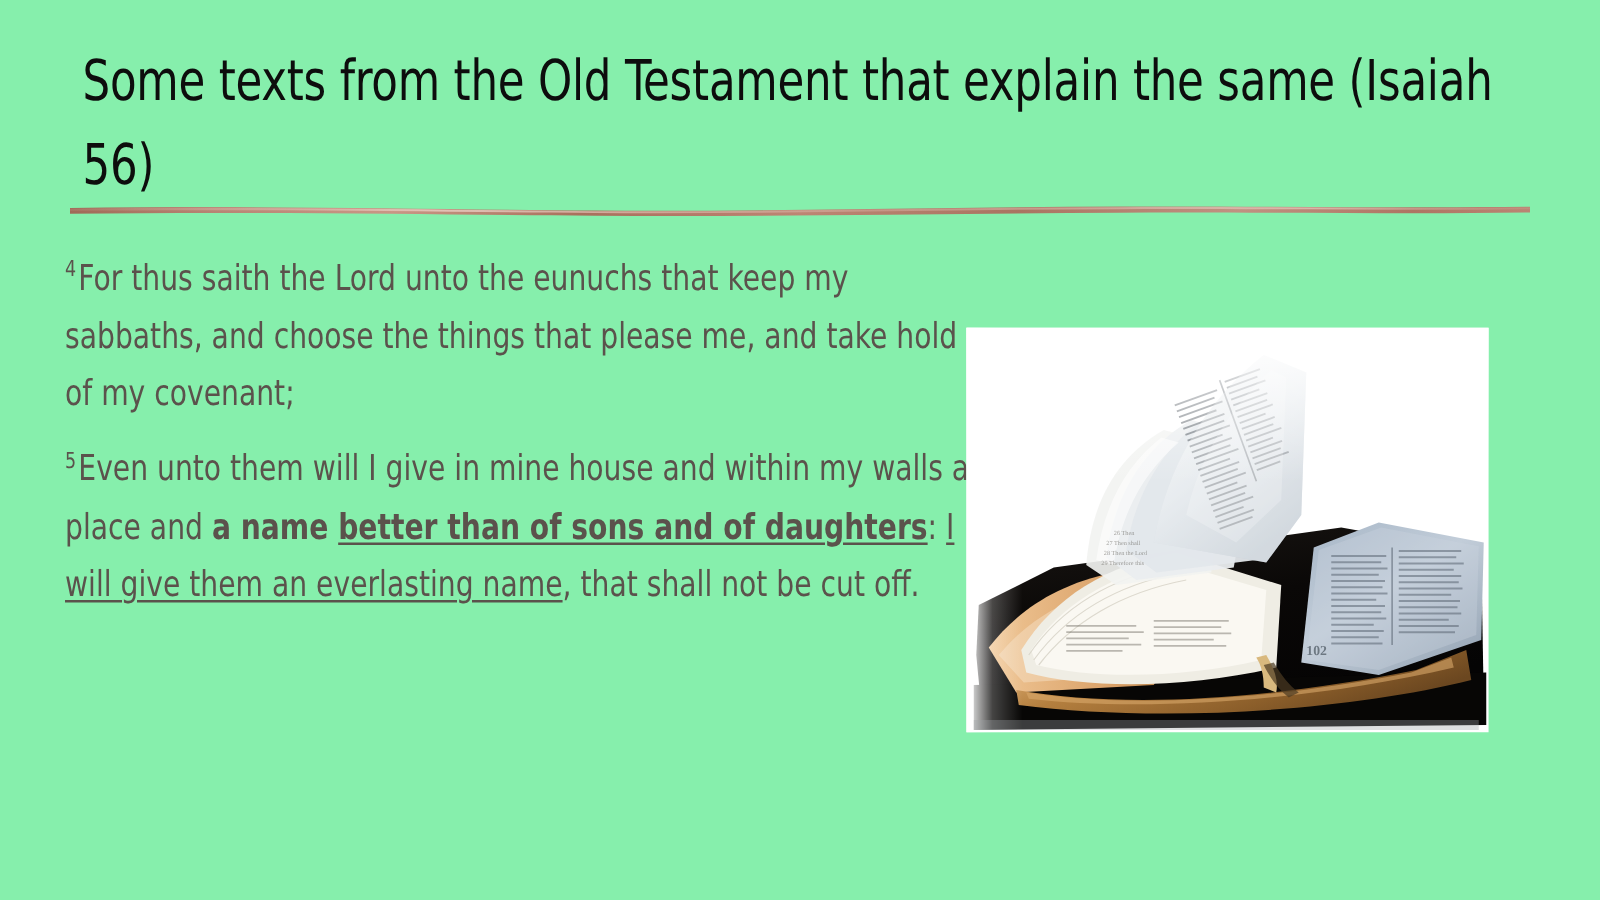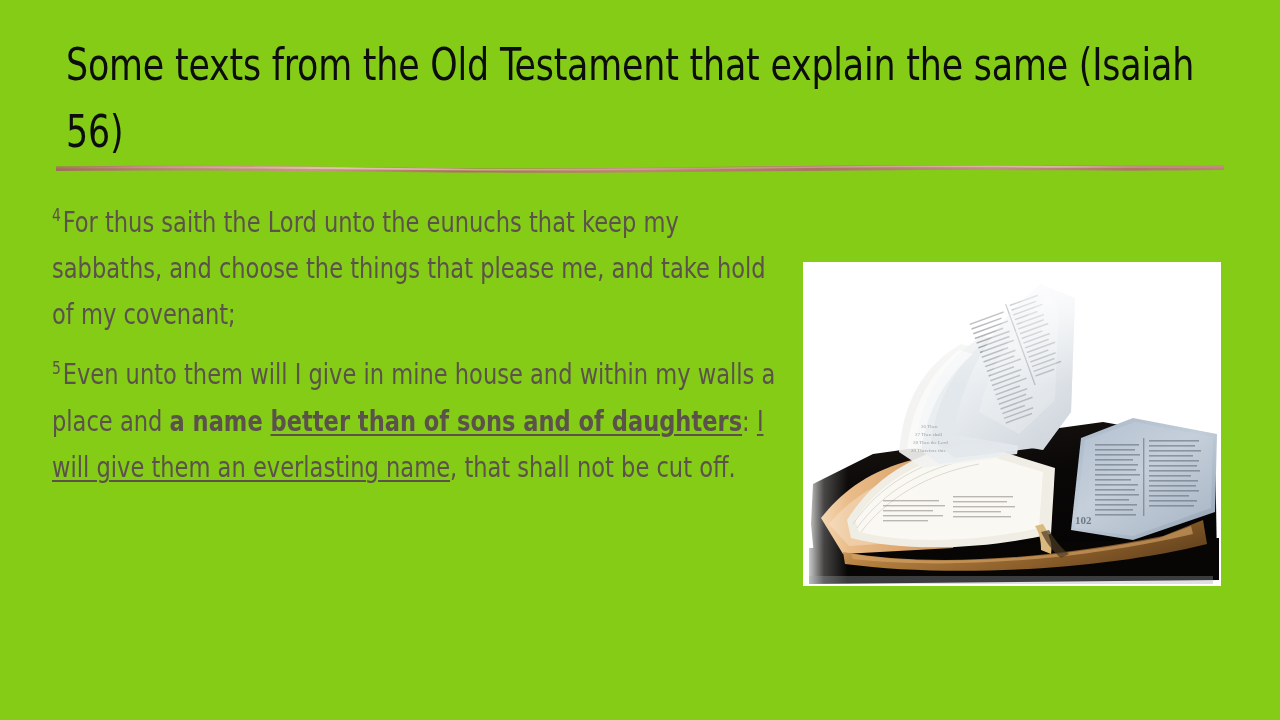--- a/index.html
+++ b/index.html
@@ -11,21 +11,21 @@
     width: 1280px;
     height: 720px;
     overflow: hidden;
     font-family: "Liberation Sans", sans-serif;
     position: relative;
   }
 
   .slide {
     position: absolute;
     inset: 0;
-    background: #84cc16;
+    background: #86efac;
   }
 
   
   .title-block {
     position: absolute;
     left: 66px;
     top: 32px;
     width: 1160px;
   }
   .slide-title {
@@ -82,21 +82,21 @@
     line-height: 0;
     margin-right: 2px;
   }
   .b  { font-weight: 700; }
   .u  { text-decoration: underline; text-underline-offset: 0.12em; text-decoration-thickness: 1.6px; }
   .bu { font-weight: 700; text-decoration: underline; text-underline-offset: 0.12em; text-decoration-thickness: 2px; }
 
   
   .photo {
     position: absolute;
-    left: 803px;
+    left: 773px;
     top: 262px;
     width: 418px;
     height: 324px;
   }
   .photo svg { display: block; width: 100%; height: 100%; }
 </style>
 </head>
 <body>
 
 <div class="slide">

